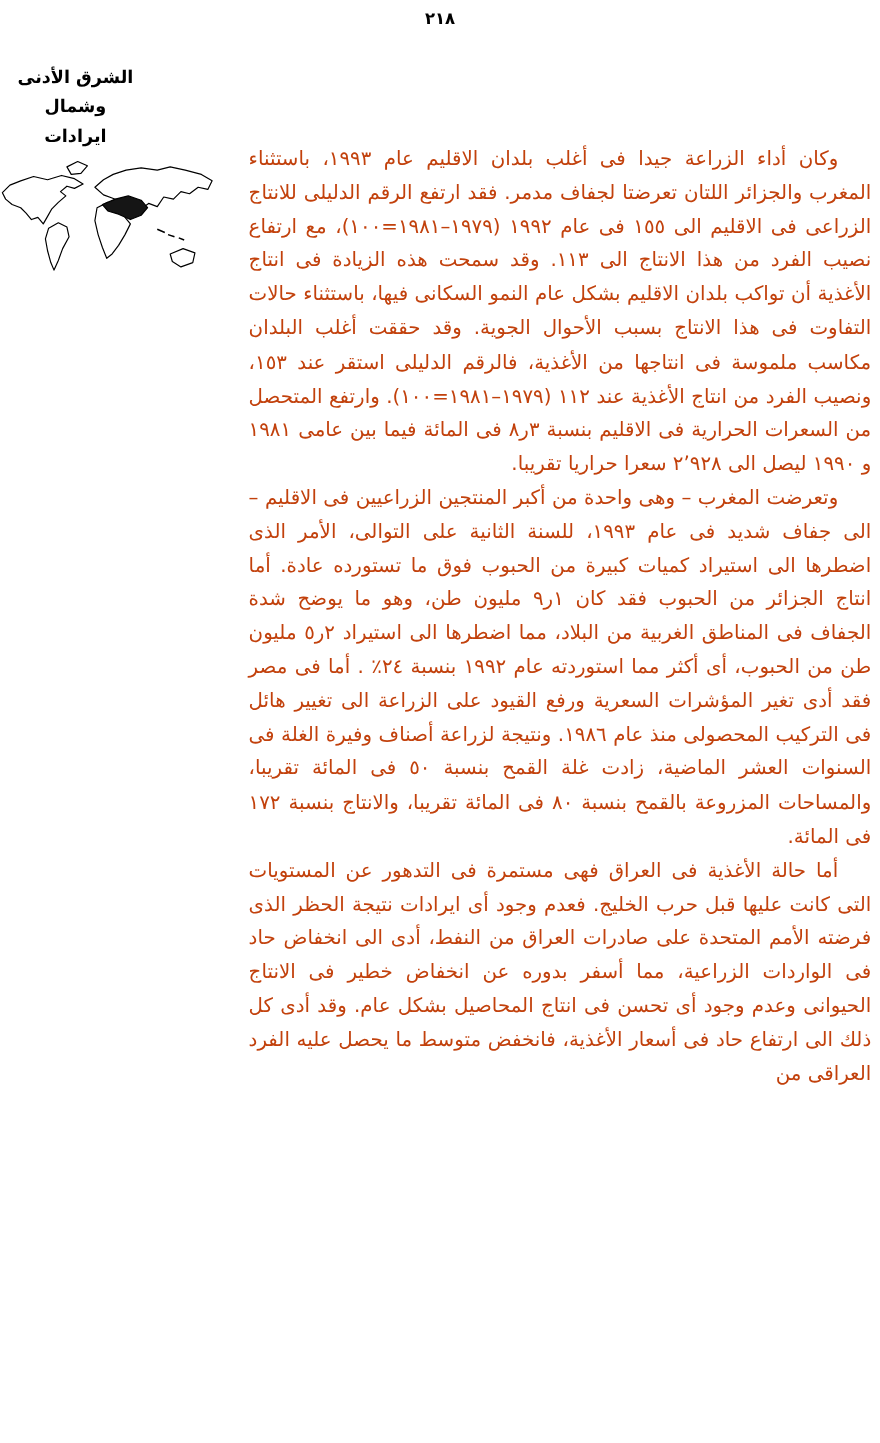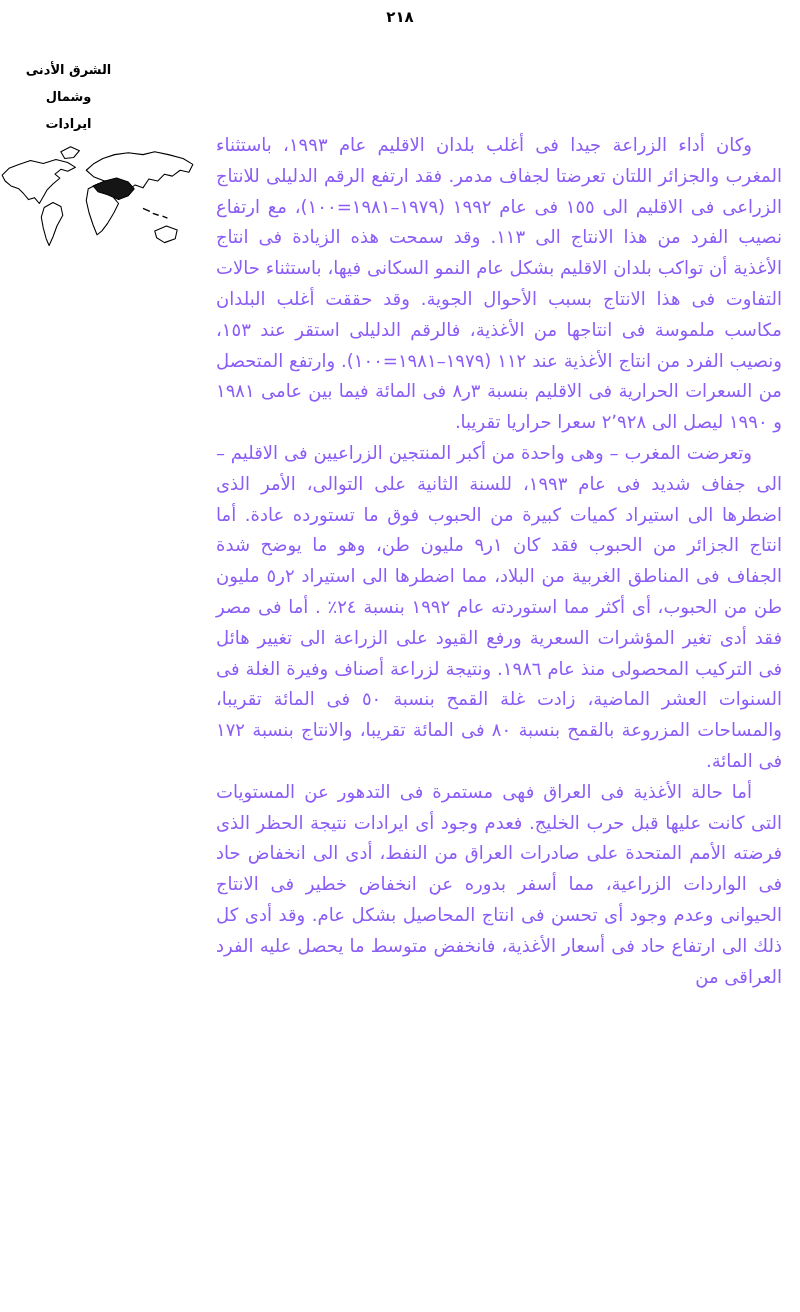--- a/index.html
+++ b/index.html
@@ -22,41 +22,41 @@
     font-size:15px;
     font-weight:bold;
   }
   .region-heading {
     position:absolute;
     top:56px; left:6px;
     width:125px;
     text-align:center;
     direction:rtl;
     font-weight:bold;
-    font-size:13px;
+    font-size:16px;
     line-height:27px;
   }
   .world-map {
     position:absolute;
     top:138px; left:0px;
     width:196px;
     height:132px;
   }
   .world-map path { fill:#ffffff; stroke:#000; stroke-width:1.1; stroke-linejoin:round; }
   .world-map .shaded { fill:#151515; stroke:#000; }
   .world-map .line { fill:none; stroke-width:1.4; }
   .article {
     position:absolute;
-    top:130px; left:216px;
+    top:130px; left:226px;
     width:566px;
     direction:rtl;
     text-align:justify;
     font-size:18px;
     line-height:30.8px;
-    color:#8b5cf6;
+    color:#c2410c;
   }
   .article p { text-indent:30px; }
 </style>
 </head>
 <body>
 
 <div class="page">
 
   <div class="page-number">٢١٨</div>
 

